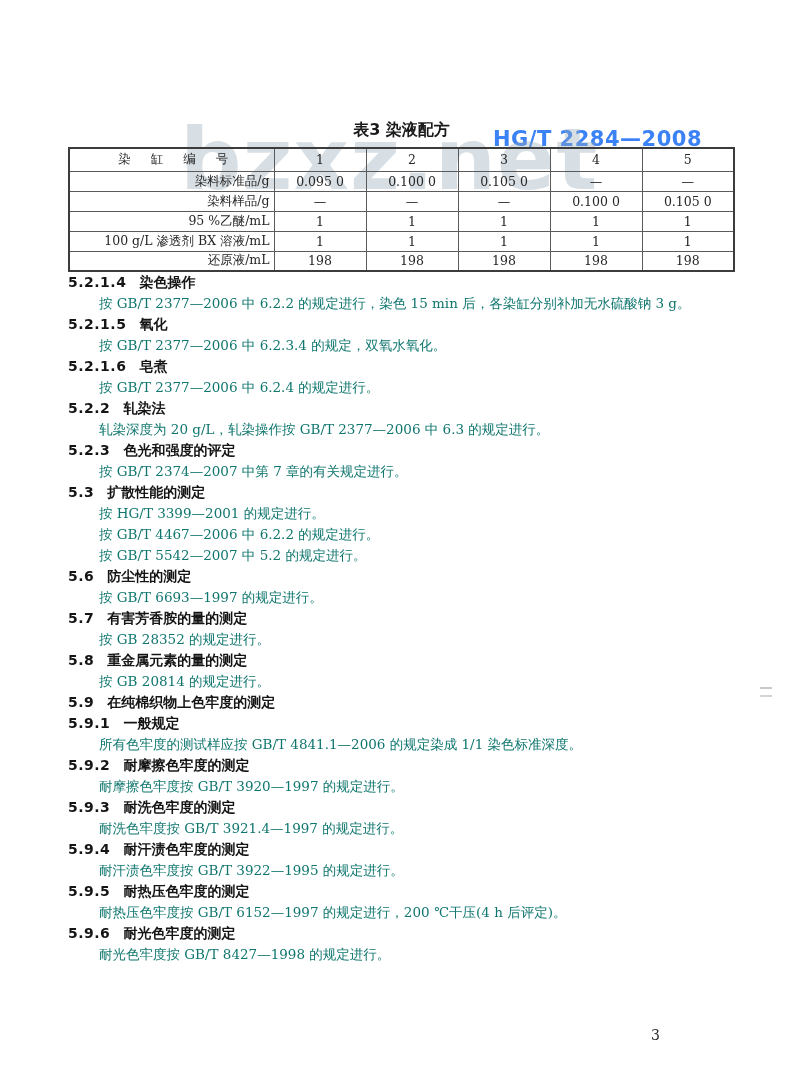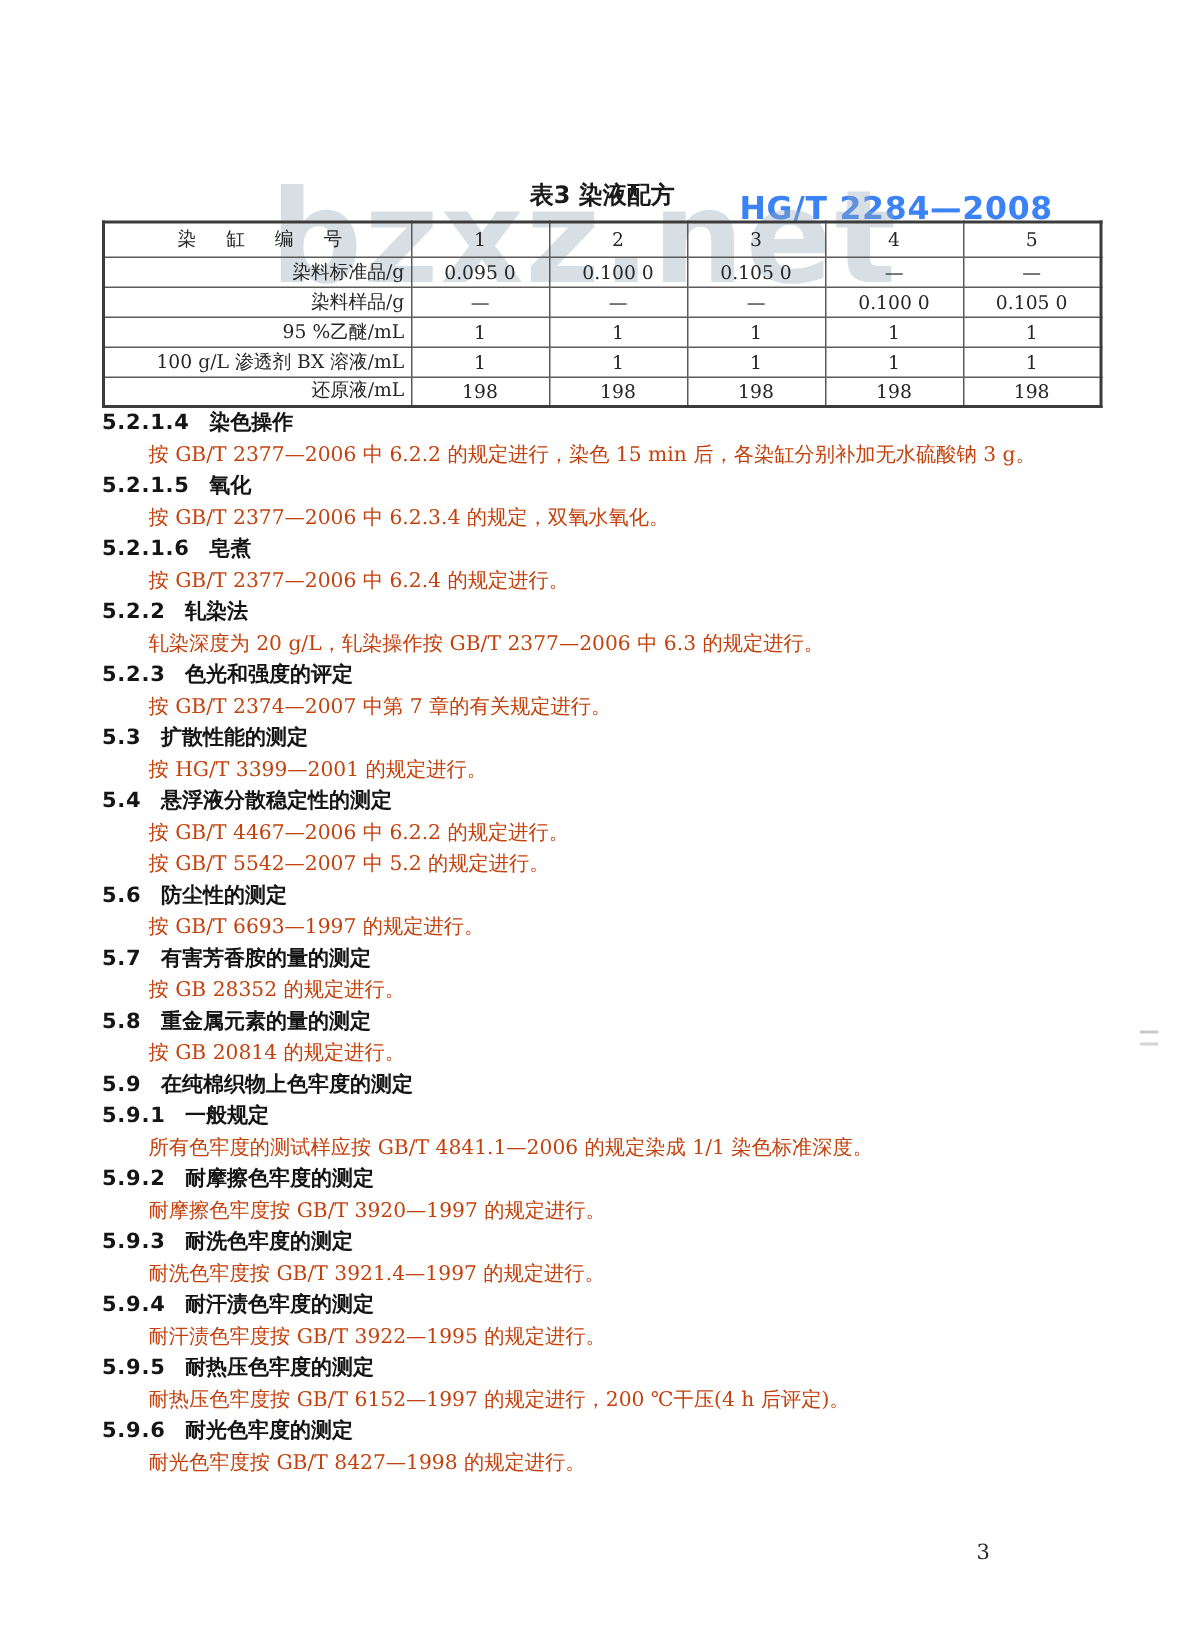--- a/index.html
+++ b/index.html
@@ -41,21 +41,21 @@
   table.recipe .lbl { text-align:right; padding-left:7px; width:205px; }
   table.recipe th.lbl { text-align:center; word-spacing:16px; }
   .sections { position:relative; z-index:1; }
   .sec-h {
     font-family:"DejaVu Sans","Liberation Sans",sans-serif;
     font-weight:bold; font-size:14px; line-height:21px; color:#151515;
     white-space:nowrap;
   }
   .sec-num { margin-right:13px; letter-spacing:0.5px; }
   .sec-p {
-    font-size:13.5px; line-height:21px; color:#c2410c;
+    font-size:13.5px; line-height:21px; color:#0f766e;
     padding-left:31px; white-space:nowrap;
   }
   .page-number {
     position:absolute; top:1027px; left:651px;
     font-size:14px; color:#2a2a2a;
   }
   .scan-artifact {
     position:absolute; top:687px; right:28px; width:12px; height:10px;
     border-top:2px solid #c9c9c9; border-bottom:2px solid #d4d4d4;
   }
@@ -134,21 +134,20 @@
         <div class="sec-h"><span class="sec-num">5.2.1.5</span><span>氧化</span></div>
         <div class="sec-p">按 GB/T 2377—2006 中 6.2.3.4 的规定，双氧水氧化。</div>
         <div class="sec-h"><span class="sec-num">5.2.1.6</span><span>皂煮</span></div>
         <div class="sec-p">按 GB/T 2377—2006 中 6.2.4 的规定进行。</div>
         <div class="sec-h"><span class="sec-num">5.2.2</span><span>轧染法</span></div>
         <div class="sec-p">轧染深度为 20 g/L，轧染操作按 GB/T 2377—2006 中 6.3 的规定进行。</div>
         <div class="sec-h"><span class="sec-num">5.2.3</span><span>色光和强度的评定</span></div>
         <div class="sec-p">按 GB/T 2374—2007 中第 7 章的有关规定进行。</div>
         <div class="sec-h"><span class="sec-num">5.3</span><span>扩散性能的测定</span></div>
         <div class="sec-p">按 HG/T 3399—2001 的规定进行。</div>
-        <div class="sec-h"><span class="sec-num">5.4</span><span>悬浮液分散稳定性的测定</span></div>
         <div class="sec-p">按 GB/T 4467—2006 中 6.2.2 的规定进行。</div>
         <div class="sec-p">按 GB/T 5542—2007 中 5.2 的规定进行。</div>
         <div class="sec-h"><span class="sec-num">5.6</span><span>防尘性的测定</span></div>
         <div class="sec-p">按 GB/T 6693—1997 的规定进行。</div>
         <div class="sec-h"><span class="sec-num">5.7</span><span>有害芳香胺的量的测定</span></div>
         <div class="sec-p">按 GB 28352 的规定进行。</div>
         <div class="sec-h"><span class="sec-num">5.8</span><span>重金属元素的量的测定</span></div>
         <div class="sec-p">按 GB 20814 的规定进行。</div>
         <div class="sec-h"><span class="sec-num">5.9</span><span>在纯棉织物上色牢度的测定</span></div>
         <div class="sec-h"><span class="sec-num">5.9.1</span><span>一般规定</span></div>

